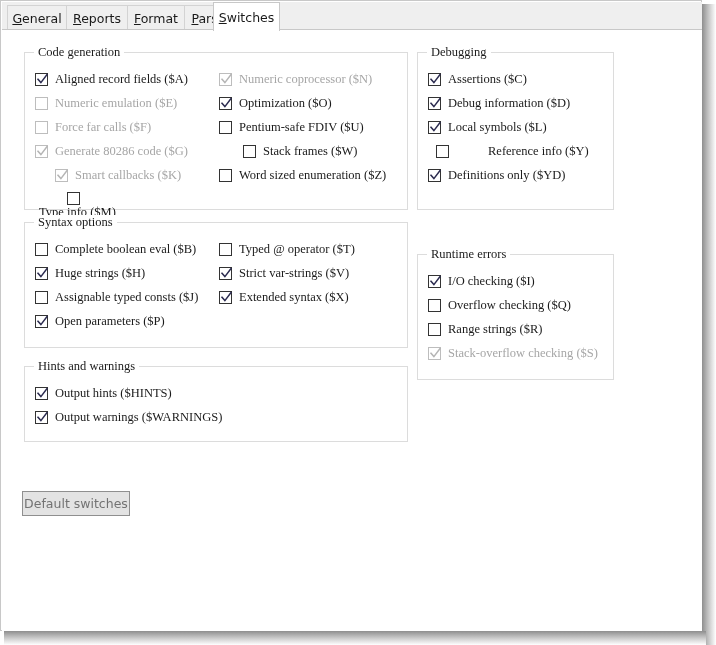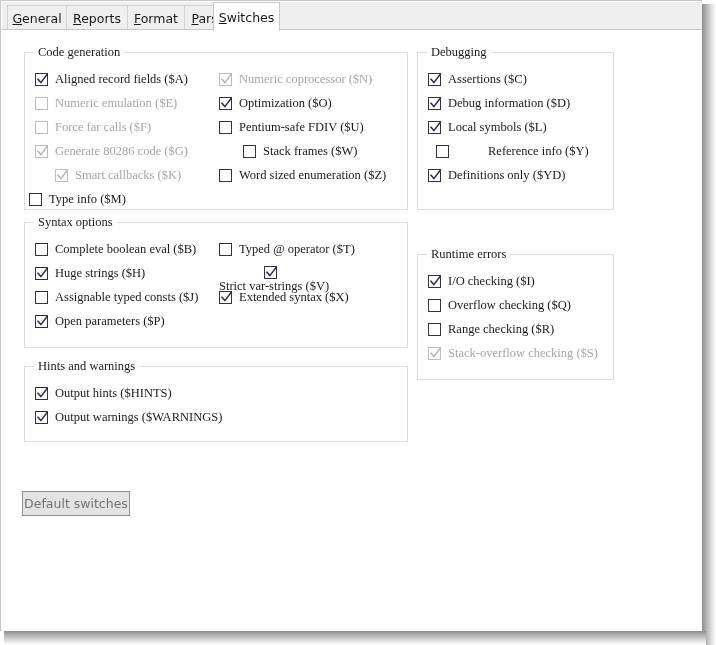--- a/index.html
+++ b/index.html
@@ -206,21 +206,21 @@
           <span class="lbl">Generate 80286 code ($G)</span>
         </div>
         <div class="cb disabled" style="left: 10px; top: 115px; margin-left: 20px;">
           <span class="box">
             <svg class="tick" viewBox="0 0 11 13" xmlns="http://www.w3.org/2000/svg">
               <path d="M1 6.2 L3.9 9.6 L10 1.6" fill="none" stroke="#b5b5b5" stroke-width="1.5" stroke-linecap="square"></path>
             </svg>
           </span>
           <span class="lbl">Smart callbacks ($K)</span>
         </div>
-        <div class="cb" style="left: 4px; top: 139px;">
+        <div class="cb" style="left: 14px; top: 139px; flex-direction: column;">
           <span class="box"></span>
           <span class="lbl">Type info ($M)</span>
         </div>
         <div class="cb disabled" style="left: 194px; top: 19px;">
           <span class="box">
             <svg class="tick" viewBox="0 0 11 13" xmlns="http://www.w3.org/2000/svg">
               <path d="M1 6.2 L3.9 9.6 L10 1.6" fill="none" stroke="#b5b5b5" stroke-width="1.5" stroke-linecap="square"></path>
             </svg>
           </span>
           <span class="lbl">Numeric coprocessor ($N)</span>
@@ -308,21 +308,21 @@
             <svg class="tick" viewBox="0 0 11 13" xmlns="http://www.w3.org/2000/svg">
               <path d="M1 6.2 L3.9 9.6 L10 1.6" fill="none" stroke="#2b2b4f" stroke-width="1.5" stroke-linecap="square"></path>
             </svg>
           </span>
           <span class="lbl">Open parameters ($P)</span>
         </div>
         <div class="cb" style="left: 194px; top: 19px;">
           <span class="box"></span>
           <span class="lbl">Typed @ operator ($T)</span>
         </div>
-        <div class="cb" style="left: 194px; top: 43px; flex-direction: column;">
+        <div class="cb" style="left: 194px; top: 43px;">
           <span class="box">
             <svg class="tick" viewBox="0 0 11 13" xmlns="http://www.w3.org/2000/svg">
               <path d="M1 6.2 L3.9 9.6 L10 1.6" fill="none" stroke="#2b2b4f" stroke-width="1.5" stroke-linecap="square"></path>
             </svg>
           </span>
           <span class="lbl">Strict var-strings ($V)</span>
         </div>
         <div class="cb" style="left: 194px; top: 67px;">
           <span class="box">
             <svg class="tick" viewBox="0 0 11 13" xmlns="http://www.w3.org/2000/svg">
@@ -341,21 +341,21 @@
             </svg>
           </span>
           <span class="lbl">I/O checking ($I)</span>
         </div>
         <div class="cb" style="left: 10px; top: 43px;">
           <span class="box"></span>
           <span class="lbl">Overflow checking ($Q)</span>
         </div>
         <div class="cb" style="left: 10px; top: 67px;">
           <span class="box"></span>
-          <span class="lbl">Range checking ($R)</span>
+          <span class="lbl">Range strings ($R)</span>
         </div>
         <div class="cb disabled" style="left: 10px; top: 91px;">
           <span class="box">
             <svg class="tick" viewBox="0 0 11 13" xmlns="http://www.w3.org/2000/svg">
               <path d="M1 6.2 L3.9 9.6 L10 1.6" fill="none" stroke="#b5b5b5" stroke-width="1.5" stroke-linecap="square"></path>
             </svg>
           </span>
           <span class="lbl">Stack-overflow checking ($S)</span>
         </div>
       </div>

